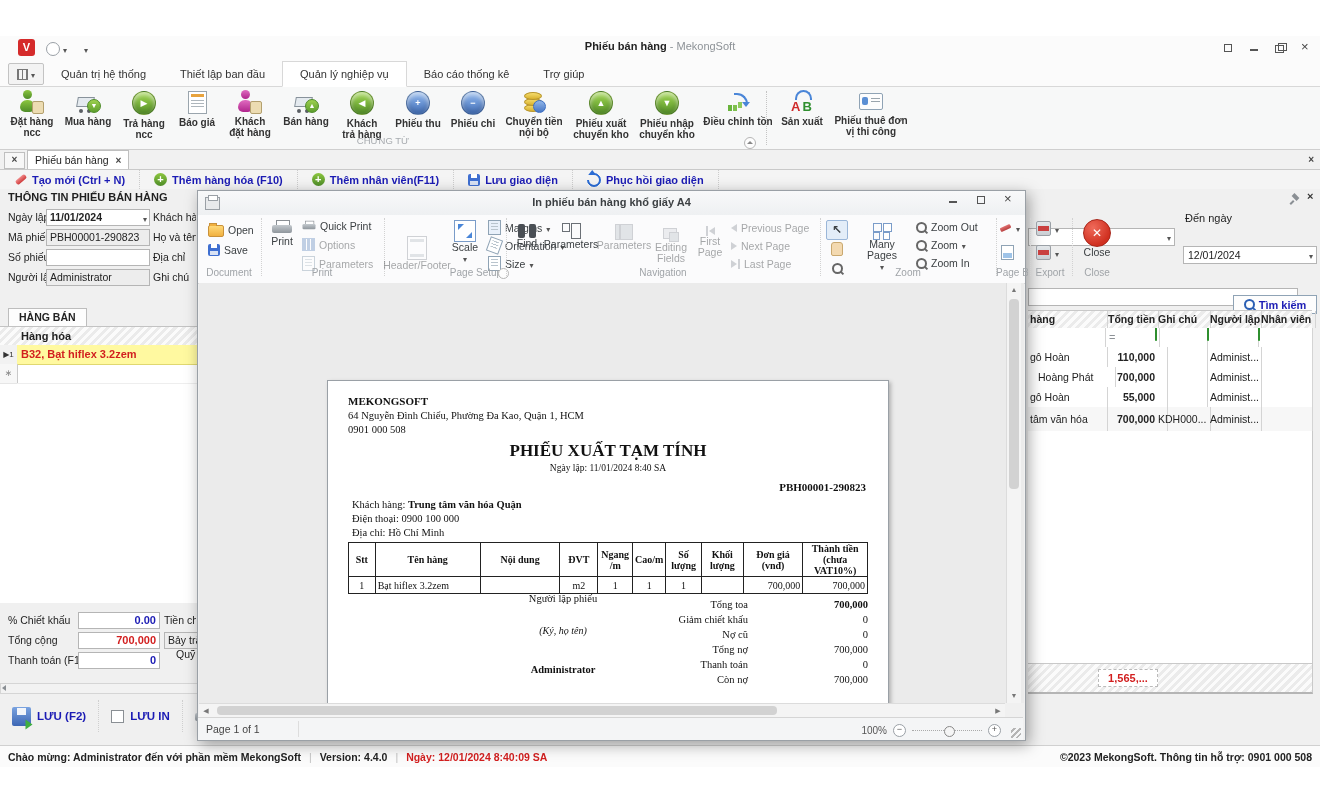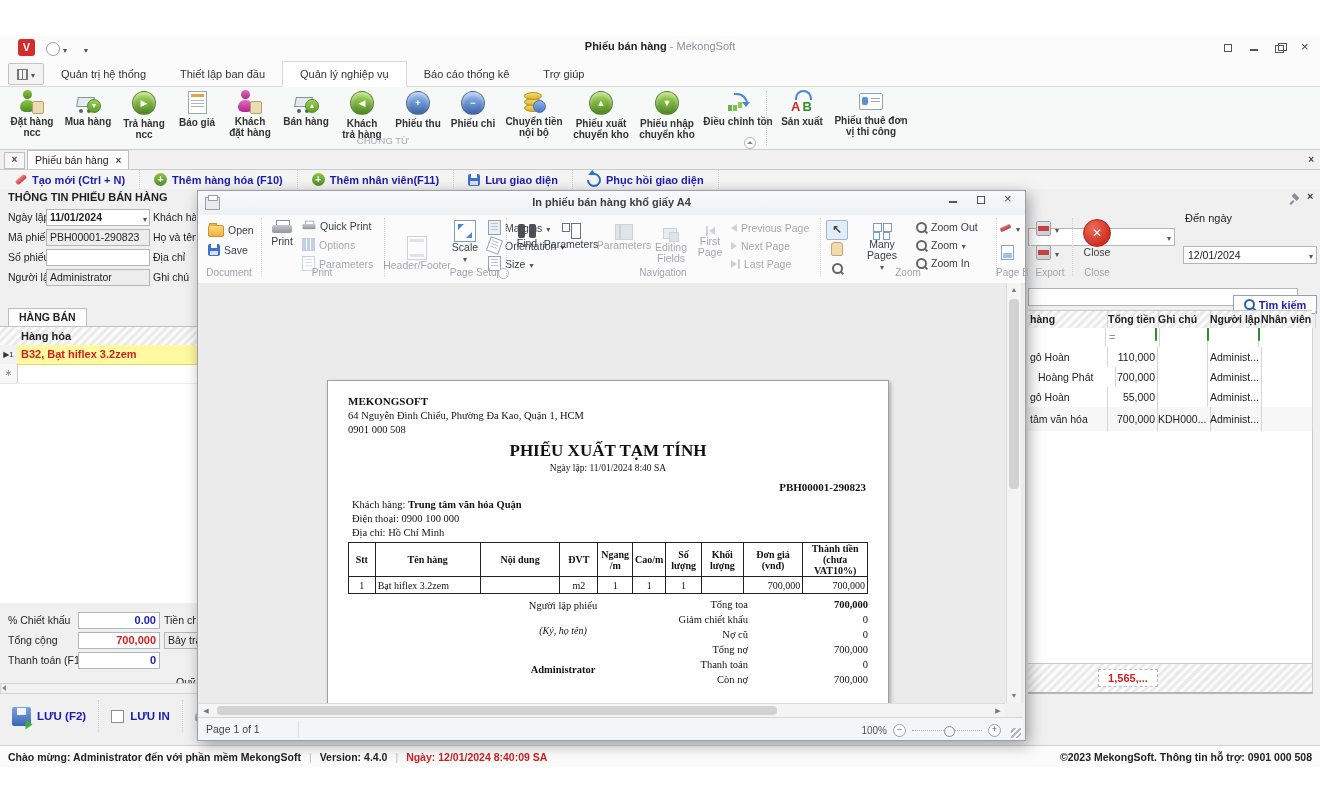--- a/index.html
+++ b/index.html
@@ -155,21 +155,21 @@
   .i-refresh{width:9px;height:9px;border:2px solid #3aa23a;border-radius:50%;border-left-color:transparent;position:relative;transform:rotate(40deg);}
   .i-refresh::after{content:"";position:absolute;left:-4px;top:-3px;border-left:4px solid transparent;border-right:4px solid transparent;border-top:5px solid #3aa23a;transform:rotate(-40deg);}
   .search-btn{left:1233px;top:295px;width:82px;height:17px;border:1px solid #8fa3b5;background:#fdfdfd;
               display:flex;align-items:center;justify-content:center;gap:4px;color:#1b1bb4;font-weight:bold;font-size:11px;}
   .i-mag{width:7px;height:7px;border:2px solid #2b5fb4;border-radius:50%;position:relative;}
   .i-mag::after{content:"";position:absolute;width:4px;height:2px;background:#2b5fb4;transform:rotate(45deg);right:-3px;bottom:-2px;}
   .rt-cell{position:absolute;top:0;height:100%;border-right:1px solid #d4d4d4;overflow:hidden;}
   .rt-hdr{left:1028px;top:310px;width:284px;height:17px;border-top:1px solid #c9c9c9;border-bottom:1px solid #c9c9c9;font-weight:bold;font-size:10.5px;}
   .rt-filter{left:1028px;top:328px;width:284px;height:19px;background:#fff;border-bottom:1px solid #e0e0e0;}
   .rt-row{left:1028px;width:284px;height:20px;background:#fff;border-bottom:1px solid #e4e4e4;font-size:10.5px;}
-  .rt-num{text-align:right;padding-right:2px;}
+  .rt-num{text-align:right;padding-right:12px;font-weight:bold;}
   .i-filter{width:10px;height:9px;background:#6cc06c;border:1px solid #2f8f2f;border-radius:2px;margin:5px auto;}
   .rt-empty{left:1028px;top:431px;width:284px;height:232px;background:#fff;border-right:1px solid #c9c9c9;}
   .rt-summary{left:1028px;top:663px;width:284px;height:28px;border-top:1px solid #c9c9c9;border-bottom:2px solid #b5b5b5;border-right:1px solid #c9c9c9;}
   .rt-sum-cell{position:absolute;left:70px;top:5px;width:58px;height:16px;border:1px dashed #bbb;background:#fff;
                text-align:center;line-height:16px;font-weight:bold;color:#d21f1f;font-size:11px;}
 
   
   .dialog{left:197px;top:190px;width:827px;height:549px;background:#f0f0f0;border:1px solid #9aa0a6;
           box-shadow:3px 4px 14px rgba(0,0,0,.35);z-index:30;}
   .dlg-title{left:0;top:0;width:100%;height:24px;background:linear-gradient(#f8f9fa,#eef0f2);border-bottom:1px solid #dadada;}
@@ -474,21 +474,21 @@
   <div class="abs f-label" style="left:8px;top:614px">% Chiết khấu</div>
   <div class="abs tot-in blue" style="left:78px;top:612px">0.00</div>
   <div class="abs f-label" style="left:164px;top:614px;width:32px;overflow:hidden;white-space:nowrap">Tiền chiết khấu</div>
 
   <div class="abs f-label" style="left:8px;top:634px">Tổng cộng</div>
   <div class="abs tot-in red ro" style="left:78px;top:632px">700,000</div>
   <div class="abs in ro" style="left:164px;top:632px;width:32px;overflow:hidden;white-space:nowrap"><span>Bảy trăm nghìn đồng</span></div>
 
   <div class="abs f-label" style="left:8px;top:654px">Thanh toán (F12)</div>
   <div class="abs tot-in blue" style="left:78px;top:652px">0</div>
-  <div class="abs f-label" style="left:176px;top:676px;width:20px;overflow:hidden;white-space:nowrap">Quỹ</div>
+  <div class="abs f-label" style="left:176px;top:648px;width:20px;overflow:hidden;white-space:nowrap">Quỹ</div>
 
   <div class="abs hscroll"></div>
 
   
   <div class="abs footbtns">
     <div class="fbtn">
       <span class="i-save-big"></span>
       <span>LƯU (F2)</span>
     </div>
     <div class="fbtn">
@@ -824,21 +824,21 @@
         </div>
         <div class="tot-row" style="top:278px">
           <span class="l">Thanh toán</span>
           <span class="v">0</span>
         </div>
         <div class="tot-row" style="top:293px">
           <span class="l">Còn nợ</span>
           <span class="v">700,000</span>
         </div>
 
-        <div class="pg" style="left:165px;top:219px;width:140px;text-align:center;font-size:10.5px">Người lập phiếu</div>
+        <div class="pg" style="left:165px;top:212px;width:140px;text-align:center;font-size:10.5px">Người lập phiếu</div>
         <div class="pg" style="left:165px;top:244px;width:140px;text-align:center;font-size:10px;font-style:italic">(Ký, họ tên)</div>
         <div class="pg b" style="left:165px;top:283px;width:140px;text-align:center;font-size:10.5px">Administrator</div>
 
         <div class="pg" style="left:24px;top:321px;font-size:10.5px">
           <span>Bằng chữ:</span>
           <span>Bảy trăm nghìn đồng</span>
         </div>
 
       </div>
     </div>

